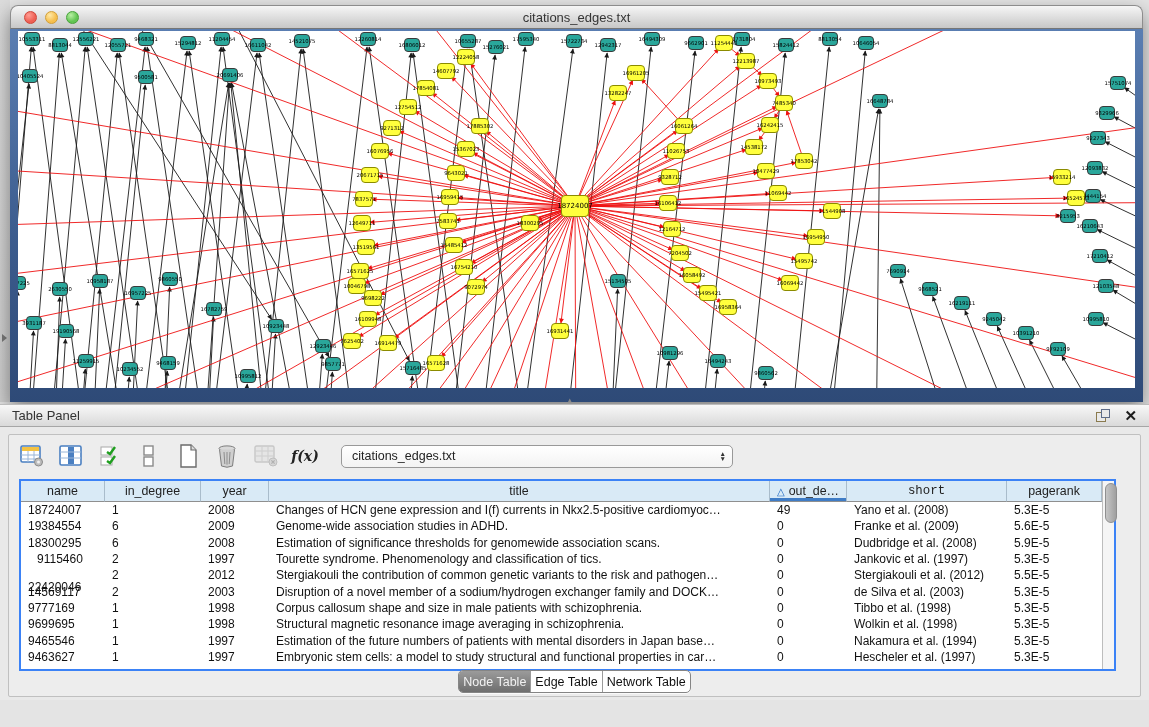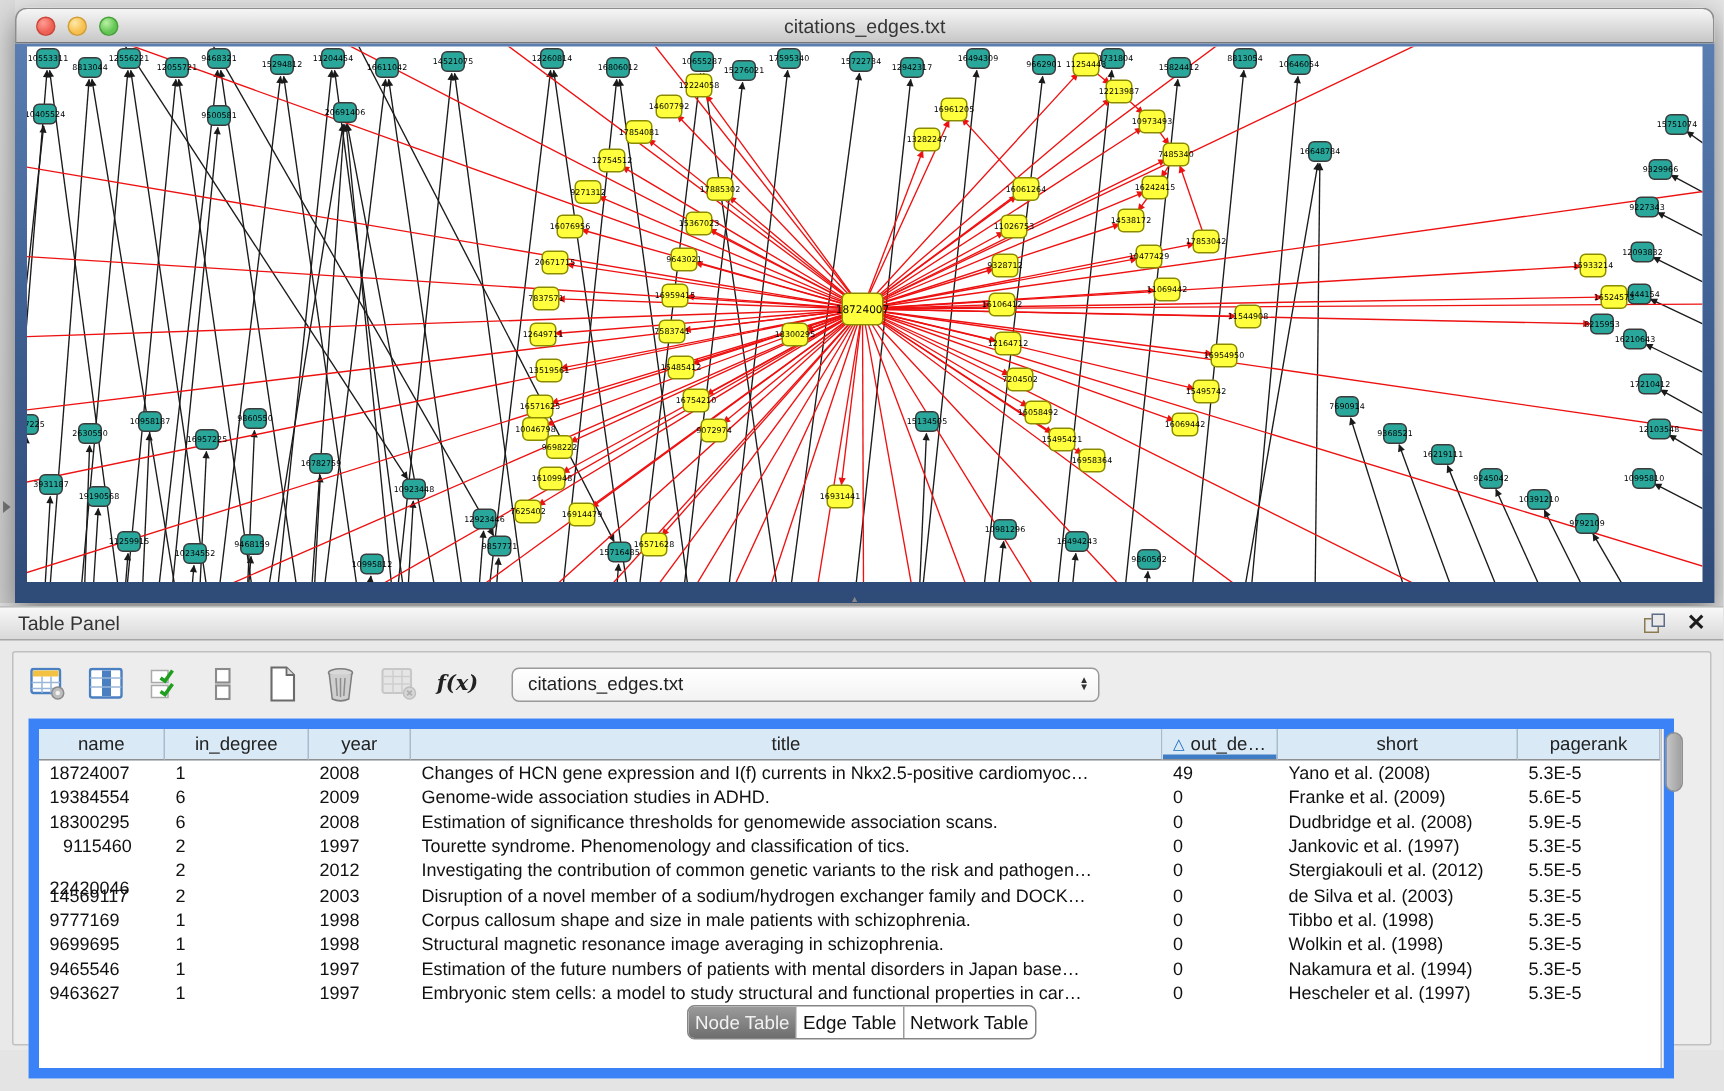--- a/index.html
+++ b/index.html
@@ -43,22 +43,22 @@
   .panel-content{position:absolute;left:8px;right:8px;top:30px;bottom:3px;
     border:1px solid #c0c0c0;border-radius:2px;background:#ededed;}
   .toolbar{height:42px;display:flex;align-items:center;gap:13px;padding-left:10px;}
   .tool-btn{width:26px;height:26px;display:flex;align-items:center;justify-content:center;}
   .fx{font-family:"DejaVu Serif",serif;font-style:italic;font-weight:bold;font-size:14px;color:#222;}
   .table-select{margin-left:10px;width:392px;height:23px;box-sizing:border-box;border:1px solid #999;
     border-radius:5px;background:linear-gradient(#fff,#f3f3f3);display:flex;align-items:center;padding:0 6px 0 10px;}
   .table-select .val{font-size:12.5px;color:#222;flex:1;}
   .spin{display:flex;flex-direction:column;line-height:5px;font-size:6.5px;color:#333;}
 
-  .table-outer{margin:2px 0 0 10px;width:1097px;height:240px;box-sizing:border-box;
-    border:7px solid #3b82f6;background:#fff;display:flex;}
+  .table-outer{margin:2px 0 0 10px;width:1097px;height:192px;box-sizing:border-box;
+    border:2px solid #3b82f6;background:#fff;display:flex;}
   .grid{width:1081px;}
   .hdr-row{display:flex;height:21px;box-sizing:border-box;}
   .hdr-cell{box-sizing:border-box;background:#d9eaf6;border-right:1px solid #a9bccb;border-bottom:1px solid #8f8f8f;
     font-size:12.4px;color:#222;display:flex;align-items:center;justify-content:center;overflow:hidden;white-space:nowrap;}
   .hdr-cell.sorted{box-shadow:inset 0 -3px 0 #3f7cc6;}
   .hdr-cell .sort-ind{margin-right:4px;font-size:10px;color:#1a66c0;}
   .body-row{display:flex;height:16.3px;align-items:center;}
   .body-cell{box-sizing:border-box;padding:0 7px;font-size:12px;color:#111;
     white-space:nowrap;overflow:hidden;}
   .vscroll{width:15px;background:#f5f5f5;border-left:1px solid #bdbdbd;position:relative;}
@@ -975,21 +975,21 @@
       </div>
 
       <div class="table-outer">
         <div class="grid">
           <div class="hdr-row" id="hdr-row">
               <div class="hdr-cell" style="width: 84px;">name</div>
               <div class="hdr-cell" style="width: 96px;">in_degree</div>
               <div class="hdr-cell" style="width: 68px;">year</div>
               <div class="hdr-cell" style="width: 501px;">title</div>
               <div class="hdr-cell sorted" style="width: 77px;"><span class="sort-ind">△</span>out_de…</div>
-              <div class="hdr-cell" style="width: 160px;">short</div>
+              <div class="hdr-cell" style="width: 160px; font-family: Liberation Mono, monospace;">short</div>
               <div class="hdr-cell" style="width: 95px;">pagerank</div>
             </div>
           <div id="body-rows">
               <div class="body-row">
                 <div class="body-cell" style="width: 84px;">18724007</div>
                 <div class="body-cell" style="width: 96px;">1</div>
                 <div class="body-cell" style="width: 68px;">2008</div>
                 <div class="body-cell" style="width: 501px;">Changes of HCN gene expression and I(f) currents in Nkx2.5-positive cardiomyoc…</div>
                 <div class="body-cell" style="width: 77px;">49</div>
                 <div class="body-cell" style="width: 160px;">Yano et al. (2008)</div>
@@ -1019,21 +1019,21 @@
                 <div class="body-cell" style="width: 68px;">1997</div>
                 <div class="body-cell" style="width: 501px;">Tourette syndrome. Phenomenology and classification of tics.</div>
                 <div class="body-cell" style="width: 77px;">0</div>
                 <div class="body-cell" style="width: 160px;">Jankovic et al. (1997)</div>
                 <div class="body-cell" style="width: 95px;">5.3E-5</div>
               </div>
               <div class="body-row">
                 <div class="body-cell" style="width: 84px; margin-top: 24px;">22420046</div>
                 <div class="body-cell" style="width: 96px;">2</div>
                 <div class="body-cell" style="width: 68px;">2012</div>
-                <div class="body-cell" style="width: 501px;">Investigating the contribution of common genetic variants to the risk and pathogen…</div>
+                <div class="body-cell" style="width: 501px;">Stergiakouli the contribution of common genetic variants to the risk and pathogen…</div>
                 <div class="body-cell" style="width: 77px;">0</div>
                 <div class="body-cell" style="width: 160px;">Stergiakouli et al. (2012)</div>
                 <div class="body-cell" style="width: 95px;">5.5E-5</div>
               </div>
               <div class="body-row">
                 <div class="body-cell" style="width: 84px;">14569117</div>
                 <div class="body-cell" style="width: 96px;">2</div>
                 <div class="body-cell" style="width: 68px;">2003</div>
                 <div class="body-cell" style="width: 501px;">Disruption of a novel member of a sodium/hydrogen exchanger family and DOCK…</div>
                 <div class="body-cell" style="width: 77px;">0</div>

